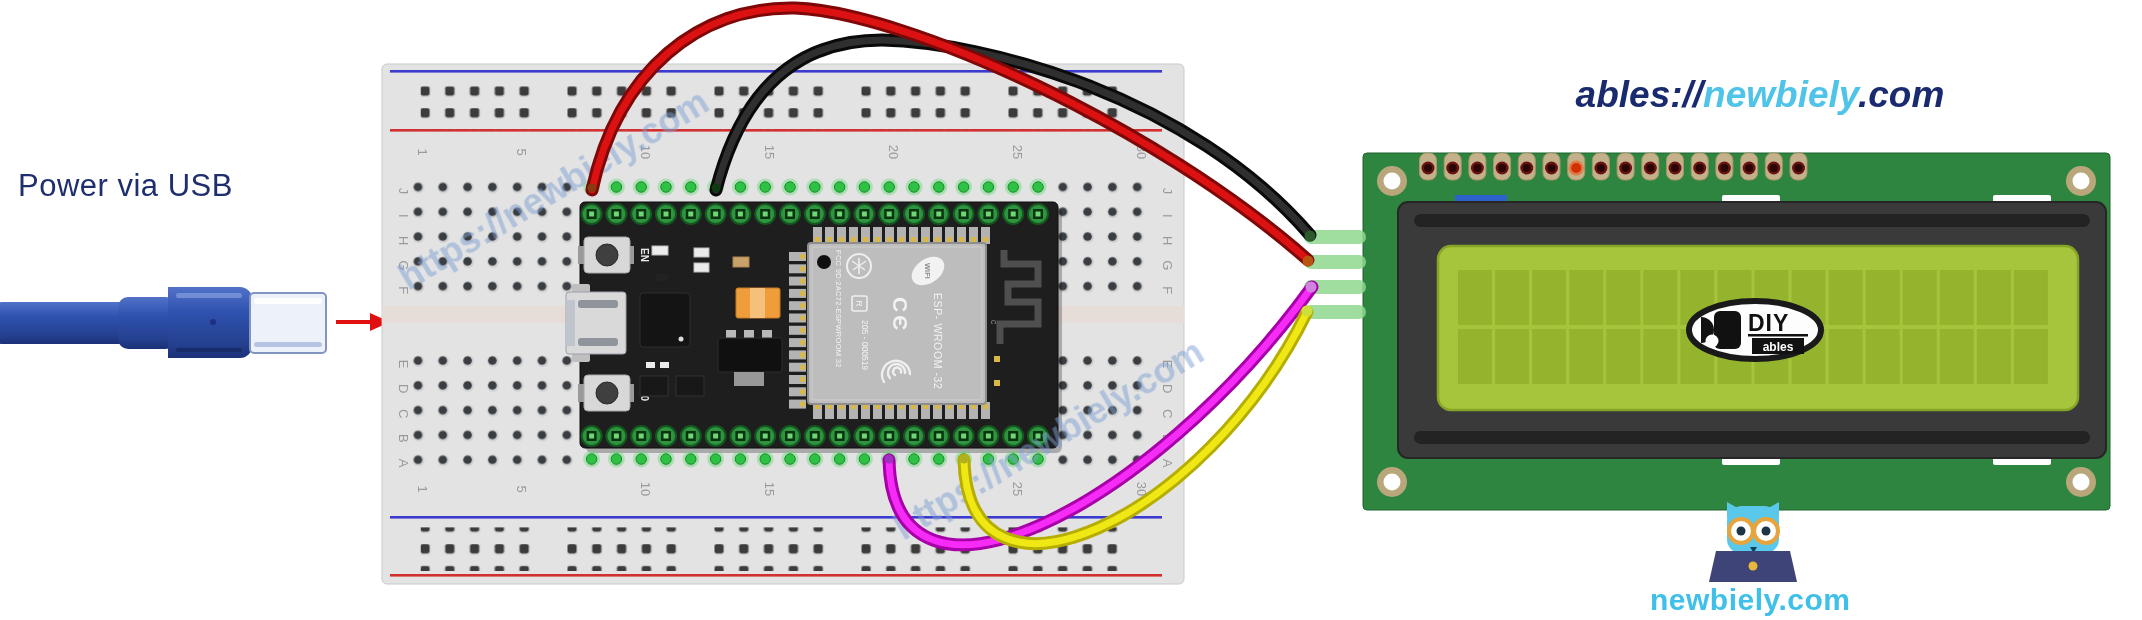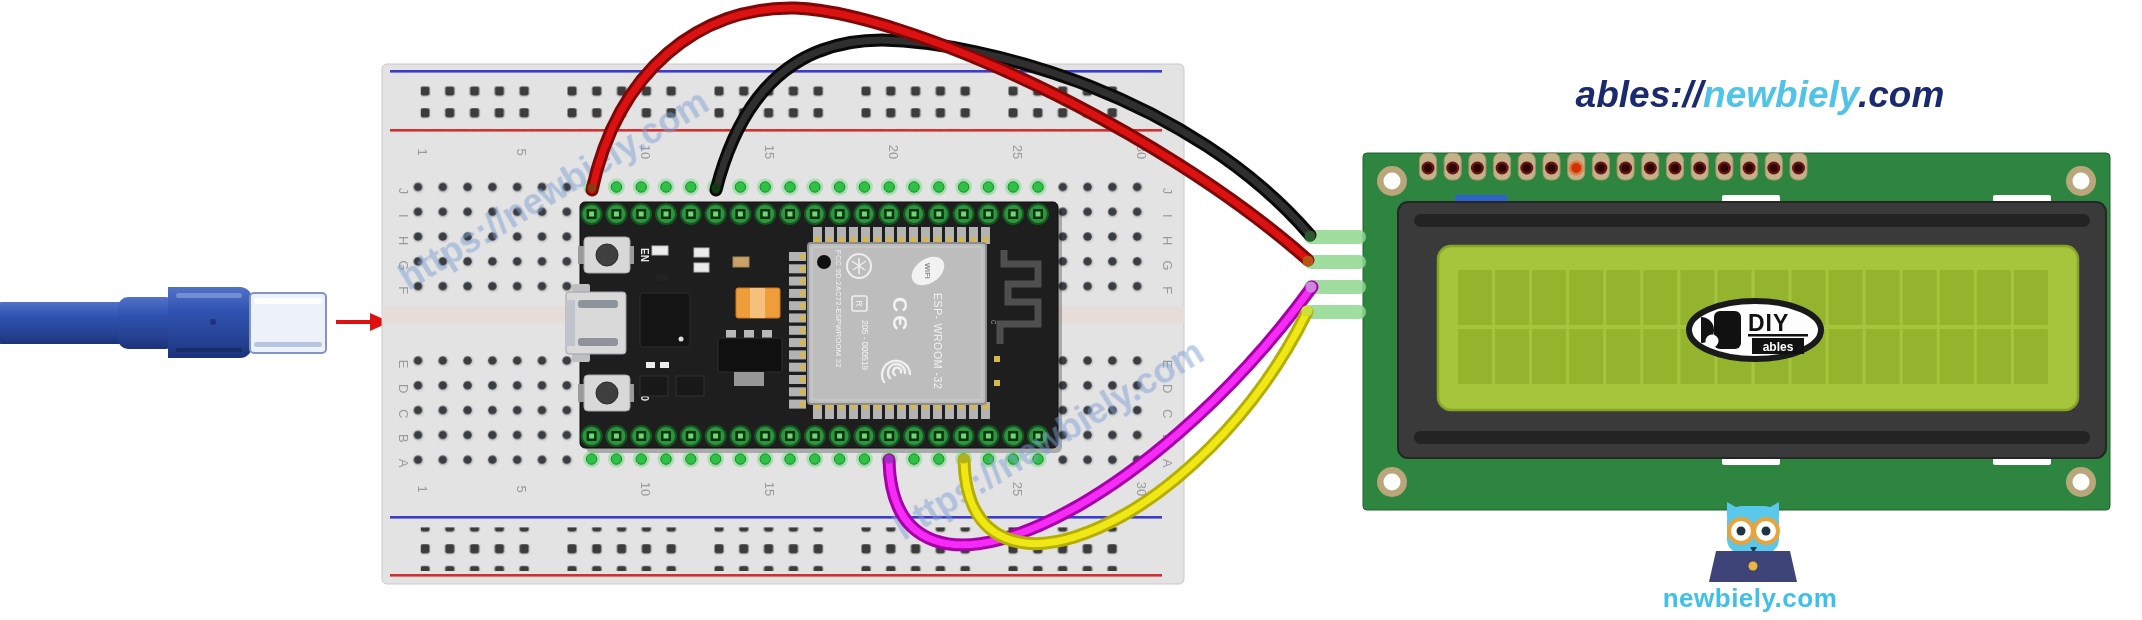--- a/index.html
+++ b/index.html
@@ -5,21 +5,21 @@
   html,body{margin:0;padding:0;background:#ffffff;}
   .scene{position:relative;width:2142px;height:620px;overflow:hidden;background:#ffffff;
          font-family:"Liberation Sans",sans-serif;}
   .scene svg{position:absolute;left:0;top:0;}
   .txt{position:absolute;white-space:nowrap;}
   #power-label{left:18px;top:168px;font-size:31px;color:#1f2f6e;letter-spacing:.5px;}
   #url{left:1560px;top:74px;width:400px;text-align:center;font-style:italic;font-weight:700;
        font-size:37px;color:#1a2a6e;}
   #url .hl{color:#4fc3e8;margin-top:8px;}
   #mascot-caption{left:1650px;top:583px;width:200px;text-align:center;font-weight:700;
-       font-size:26px;color:#3fc0e8;letter-spacing:.5px;}
+       font-size:30px;color:#3fc0e8;letter-spacing:.5px;}
   text{font-family:"Liberation Sans",sans-serif;}
   .bb-label{font-size:13px;fill:#9a9a9a;}
   .shield-txt{fill:#f2f2f2;}
 </style>
 </head>
 <body>
 
 <div class="scene">
 
 <svg width="2142" height="620" viewBox="0 0 2142 620">
@@ -626,16 +626,17 @@
       <circle cx="1766" cy="531" r="4.5" fill="#1c3545"></circle>
     </g>
     <path d="M 1750,547 L 1757,547 L 1753.5,553 Z" fill="#11405c"></path>
     <g>
       <path d="M 1716,551 h 74 l 7,31 h -88 Z" fill="#3e4378"></path>
       <circle cx="1753" cy="566" r="4.5" fill="#e8b83c"></circle>
     </g>
   </g>
 </svg>
 
+<div class="txt" id="power-label">Power via USB</div>
 <div class="txt" id="url"><span>ables://</span><span class="hl">newbiely</span><span>.com</span></div>
 <div class="txt" id="mascot-caption">newbiely.com</div>
 
 </div>
 
 </body></html>

